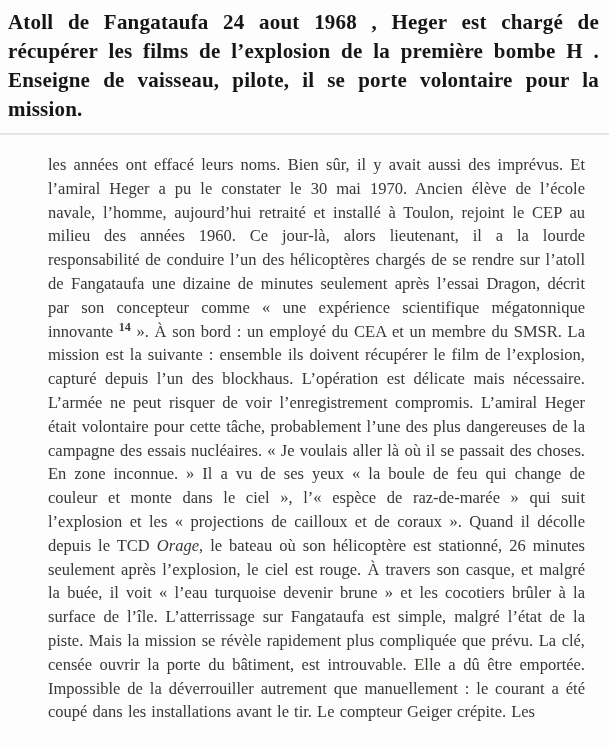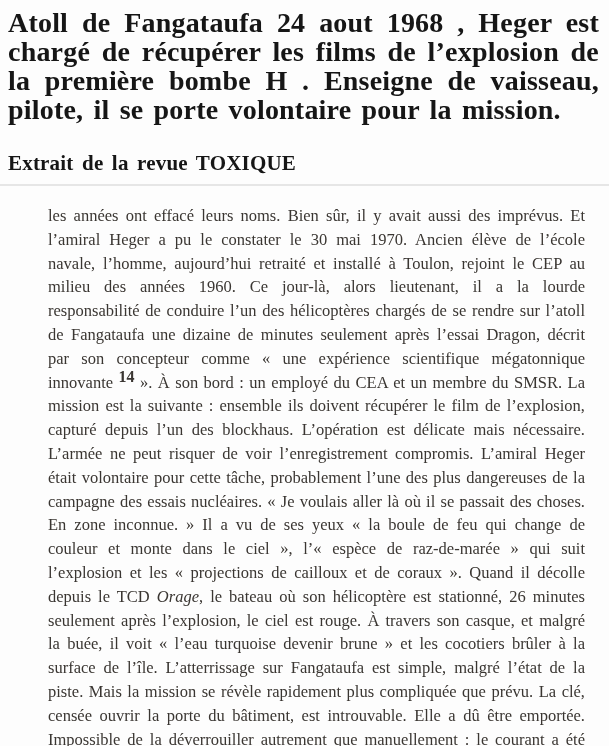--- a/index.html
+++ b/index.html
@@ -11,21 +11,21 @@
     position: relative;
     width: 609px;
     height: 746px;
     overflow: hidden;
     background: #fdfdfd;
     font-family: "Liberation Serif", serif;
   }
   .intro {
     margin: 8px 10px 0 8px;
     font-weight: bold;
-    font-size: 28px;
+    font-size: 21px;
     line-height: 29px;
     color: #161616;
     text-align: justify;
     word-spacing: 3px;
     letter-spacing: 0.2px;
   }
   .intro::after { 
     content: "";
   }
   .section-heading {
@@ -46,35 +46,34 @@
   }
   .body-text {
     margin: 18px 24px 0 48px;
     font-size: 16.5px;
     line-height: 23.8px;
     color: #3a3632;
     text-align: justify;
     word-spacing: 1px;
   }
   .body-text sup {
-    font-size: 16px;
+    font-size: 12px;
     font-weight: bold;
     line-height: 0;
     vertical-align: super;
     letter-spacing: 0;
   }
   .body-text em {
   }
 </style>
 </head>
 <body>
 
 <div class="page">
 
   <p class="intro">Atoll de Fangataufa 24 aout 1968 , Heger est chargé de récupérer les films de l’explosion de la première bombe H . Enseigne de vaisseau, pilote, il se porte volontaire pour la mission.</p>
 
-  <h2 class="section-heading">Extrait de la revue TOXIQUE</h2>
 
   <div class="heading-rule"></div>
 
   <p class="body-text"><span>les années ont effacé leurs noms. Bien sûr, il y avait aussi des imprévus. Et l’amiral Heger a pu le constater le 30 mai 1970. Ancien élève de l’école navale, l’homme, aujourd’hui retraité et installé à Toulon, rejoint le CEP au milieu des années 1960. Ce jour-là, alors lieutenant, il a la lourde responsabilité de conduire l’un des hélicoptères chargés de se rendre sur l’atoll de Fangataufa une dizaine de minutes seulement après l’essai Dragon, décrit par son concepteur comme « une expérience scientifique mégatonnique innovante </span><sup>14</sup><span> ». À son bord : un employé du CEA et un membre du SMSR. La mission est la suivante : ensemble ils doivent récupérer le film de l’explosion, capturé depuis l’un des blockhaus. L’opération est délicate mais nécessaire. L’armée ne peut risquer de voir l’enregistrement compromis. L’amiral Heger était volontaire pour cette tâche, probablement l’une des plus dangereuses de la campagne des essais nucléaires. « Je voulais aller là où il se passait des choses. En zone inconnue. » Il a vu de ses yeux « la boule de feu qui change de couleur et monte dans le ciel », l’« espèce de raz-de-marée » qui suit l’explosion et les « projections de cailloux et de coraux ». Quand il décolle depuis le TCD </span><em>Orage</em><span>, le bateau où son hélicoptère est stationné, 26 minutes seulement après l’explosion, le ciel est rouge. À travers son casque, et malgré la buée, il voit « l’eau turquoise devenir brune » et les cocotiers brûler à la surface de l’île. L’atterrissage sur Fangataufa est simple, malgré l’état de la piste. Mais la mission se révèle rapidement plus compliquée que prévu. La clé, censée ouvrir la porte du bâtiment, est introuvable. Elle a dû être emportée. Impossible de la déverrouiller autrement que manuellement : le courant a été coupé dans les installations avant le tir. Le compteur Geiger crépite. Les</span></p>
 
 </div>
 
 </body></html>

